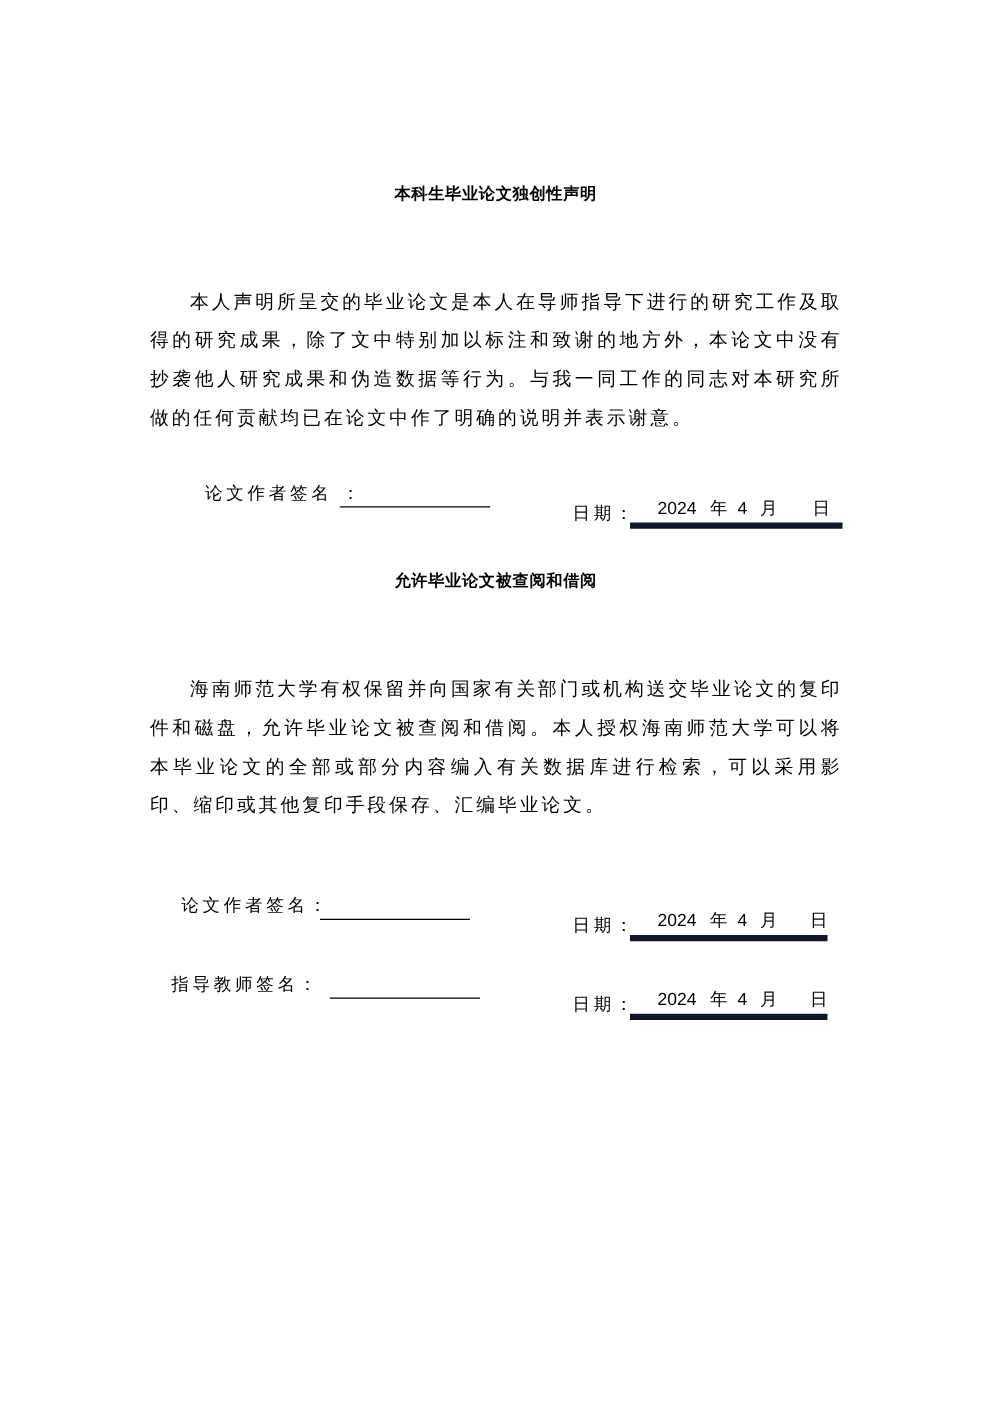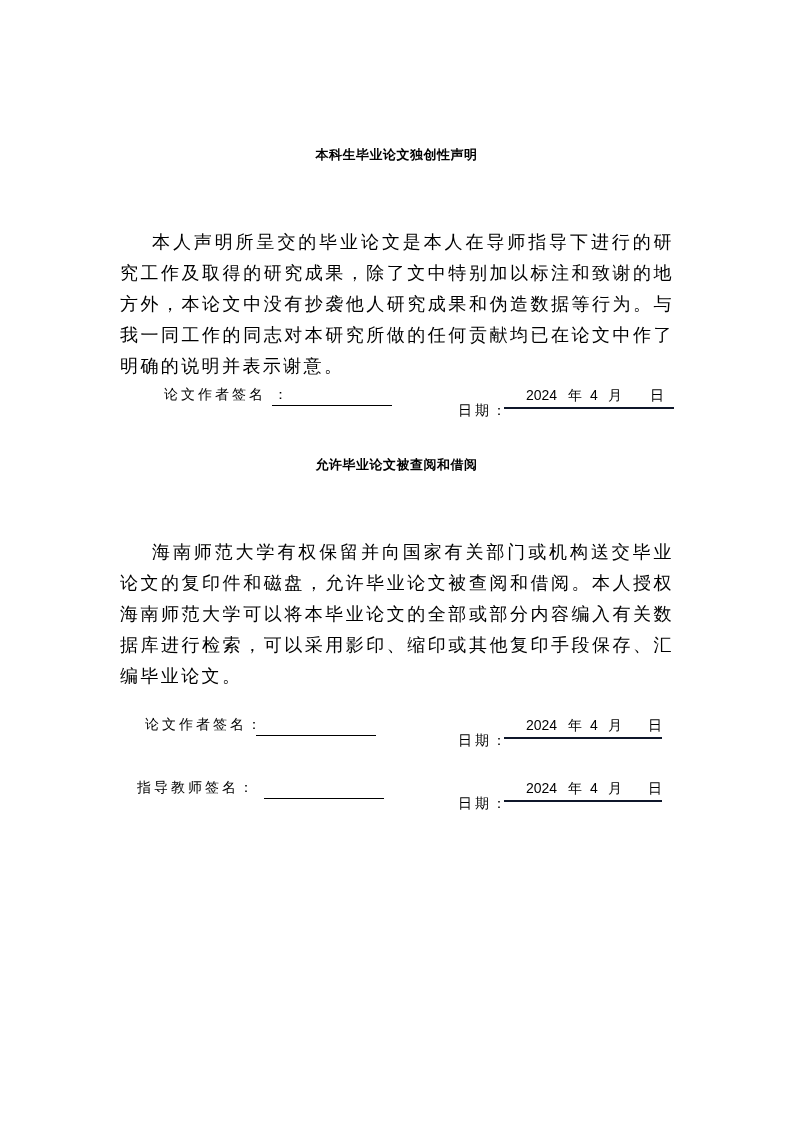--- a/index.html
+++ b/index.html
@@ -1,28 +1,28 @@
 <!DOCTYPE html>
 <html><head>
 <meta charset="utf-8">
 <style>
   html, body { margin: 0; padding: 0; background: #ffffff; }
   body { width: 793px; height: 1122px; position: relative; overflow: hidden;
          font-family: "DejaVu Serif", "Liberation Serif", serif; color: #000; }
   .title { position: absolute; left: 0; width: 793px; text-align: center;
            font-family: "DejaVu Sans", "Liberation Sans", sans-serif;
            font-weight: bold; font-size: 13px; letter-spacing: 0.5px; }
-  .para { position: absolute; left: 120px; width: 554px; font-size: 18px;
+  .para { position: absolute; left: 120px; width: 554px; font-size: 15px;
           line-height: 31px; letter-spacing: 2.4px; text-align: justify;
           text-indent: 32px; }
   .sigrow { position: absolute; left: 0; width: 793px; height: 22px; font-size: 14px; }
   .sig-label { position: absolute; top: 0; letter-spacing: 3px; white-space: nowrap; }
   .sig-line { position: absolute; top: 19px; height: 0; border-bottom: 1px solid #000; }
   .date-label { position: absolute; top: 16px; letter-spacing: 3px; white-space: nowrap; }
-  .date-field { position: absolute; top: 1px; height: 20px; border-bottom: 2px solid #0f172a;
+  .date-field { position: absolute; top: 12px; height: 20px; border-bottom: 5px solid #0f172a;
                 white-space: nowrap; font-family: "Liberation Sans", sans-serif; font-size: 14px; }
   .date-field span { position: absolute; top: 0; }
 </style>
 </head>
 <body>
 
 <div class="title" style="top:146px;">本科生毕业论文独创性声明</div>
 
 <div class="para" style="top:226px;">本人声明所呈交的毕业论文是本人在导师指导下进行的研究工作及取得的研究成果，除了文中特别加以标注和致谢的地方外，本论文中没有抄袭他人研究成果和伪造数据等行为。与我一同工作的同志对本研究所做的任何贡献均已在论文中作了明确的说明并表示谢意。</div>
 

